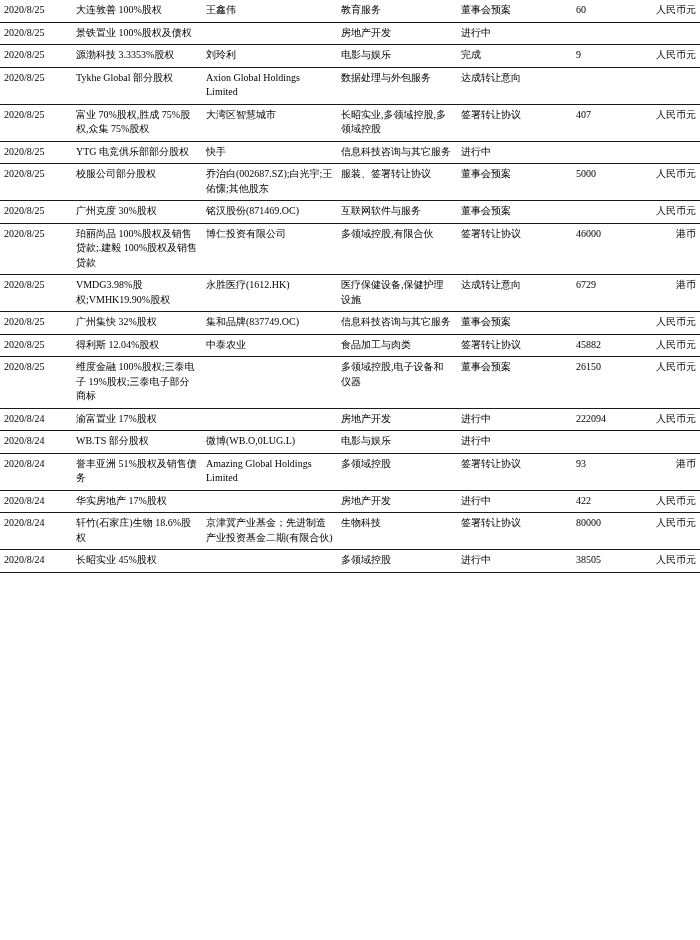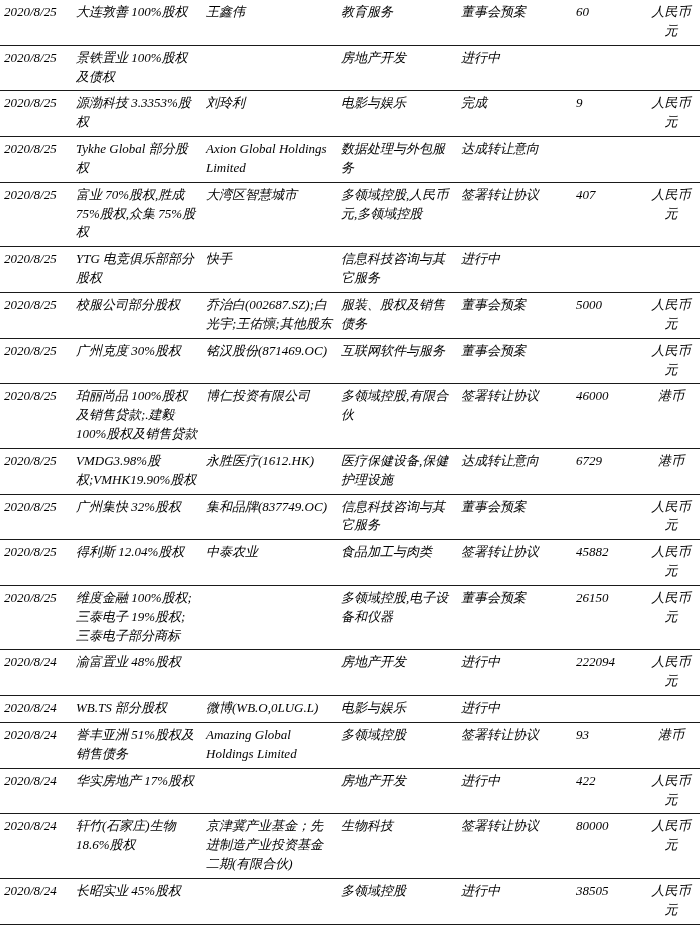--- a/index.html
+++ b/index.html
@@ -17,44 +17,43 @@
   .page {
     width: 700px;
     height: 940px;
     position: relative;
     box-sizing: border-box;
   }
   table.deals {
     width: 700px;
     border-collapse: collapse;
     table-layout: fixed;
-    font-size: 13px;
+    font-size: 10px;
     line-height: 1.45;
-    font-style: italic;
   }
   table.deals td {
     border-top: 1px solid #1a1a1a;
     border-bottom: 1px solid #1a1a1a;
     padding: 3px 4px 4px 4px;
     vertical-align: top;
     word-wrap: break-word;
     overflow-wrap: break-word;
   }
   
   col.c-date   { width: 72px; }
   col.c-target { width: 130px; }
   col.c-buyer  { width: 135px; }
   col.c-ind    { width: 120px; }
   col.c-status { width: 115px; }
   col.c-amt    { width: 70px; }
   col.c-cur    { width: 58px; }
 
   td.date   { padding-left: 6px; white-space: nowrap; }
   td.amount { text-align: left; margin-left: 12px; }
-  td.currency { text-align: center; }
+  td.currency { text-align: right; }
 
   
   tr.first td {
     border-top: none;
   }
   tr:last-child td {
     border-bottom: 1px solid #1a1a1a;
   }
 </style>
 </head>
@@ -105,39 +104,39 @@
           <td class="buyer">Axion Global Holdings Limited</td>
           <td class="industry">数据处理与外包服务</td>
           <td class="status">达成转让意向</td>
           <td class="amount"></td>
           <td class="currency"></td>
         </tr>
         <tr>
           <td class="date">2020/8/25</td>
           <td class="target">富业 70%股权,胜成 75%股权,众集 75%股权</td>
           <td class="buyer">大湾区智慧城市</td>
-          <td class="industry">多领域控股,人民币元,多领域控股</td>
+          <td class="industry">长昭实业,多领域控股,多领域控股</td>
           <td class="status">签署转让协议</td>
           <td class="amount">407</td>
           <td class="currency">人民币元</td>
         </tr>
         <tr>
           <td class="date">2020/8/25</td>
           <td class="target">YTG 电竞俱乐部部分股权</td>
           <td class="buyer">快手</td>
           <td class="industry">信息科技咨询与其它服务</td>
           <td class="status">进行中</td>
           <td class="amount"></td>
           <td class="currency"></td>
         </tr>
         <tr>
           <td class="date">2020/8/25</td>
           <td class="target">校服公司部分股权</td>
           <td class="buyer">乔治白(002687.SZ);白光宇;王佑懔;其他股东</td>
-          <td class="industry">服装、股权及销售债务</td>
+          <td class="industry">服装、签署转让协议</td>
           <td class="status">董事会预案</td>
           <td class="amount">5000</td>
           <td class="currency">人民币元</td>
         </tr>
         <tr>
           <td class="date">2020/8/25</td>
           <td class="target">广州克度 30%股权</td>
           <td class="buyer">铭汉股份(871469.OC)</td>
           <td class="industry">互联网软件与服务</td>
           <td class="status">董事会预案</td>
@@ -184,21 +183,21 @@
           <td class="date">2020/8/25</td>
           <td class="target">维度金融 100%股权;三泰电子 19%股权;三泰电子部分商标</td>
           <td class="buyer"></td>
           <td class="industry">多领域控股,电子设备和仪器</td>
           <td class="status">董事会预案</td>
           <td class="amount">26150</td>
           <td class="currency">人民币元</td>
         </tr>
         <tr>
           <td class="date">2020/8/24</td>
-          <td class="target">渝富置业 48%股权</td>
+          <td class="target">渝富置业 17%股权</td>
           <td class="buyer"></td>
           <td class="industry">房地产开发</td>
           <td class="status">进行中</td>
           <td class="amount">222094</td>
           <td class="currency">人民币元</td>
         </tr>
         <tr>
           <td class="date">2020/8/24</td>
           <td class="target">WB.TS 部分股权</td>
           <td class="buyer">微博(WB.O,0LUG.L)</td>

